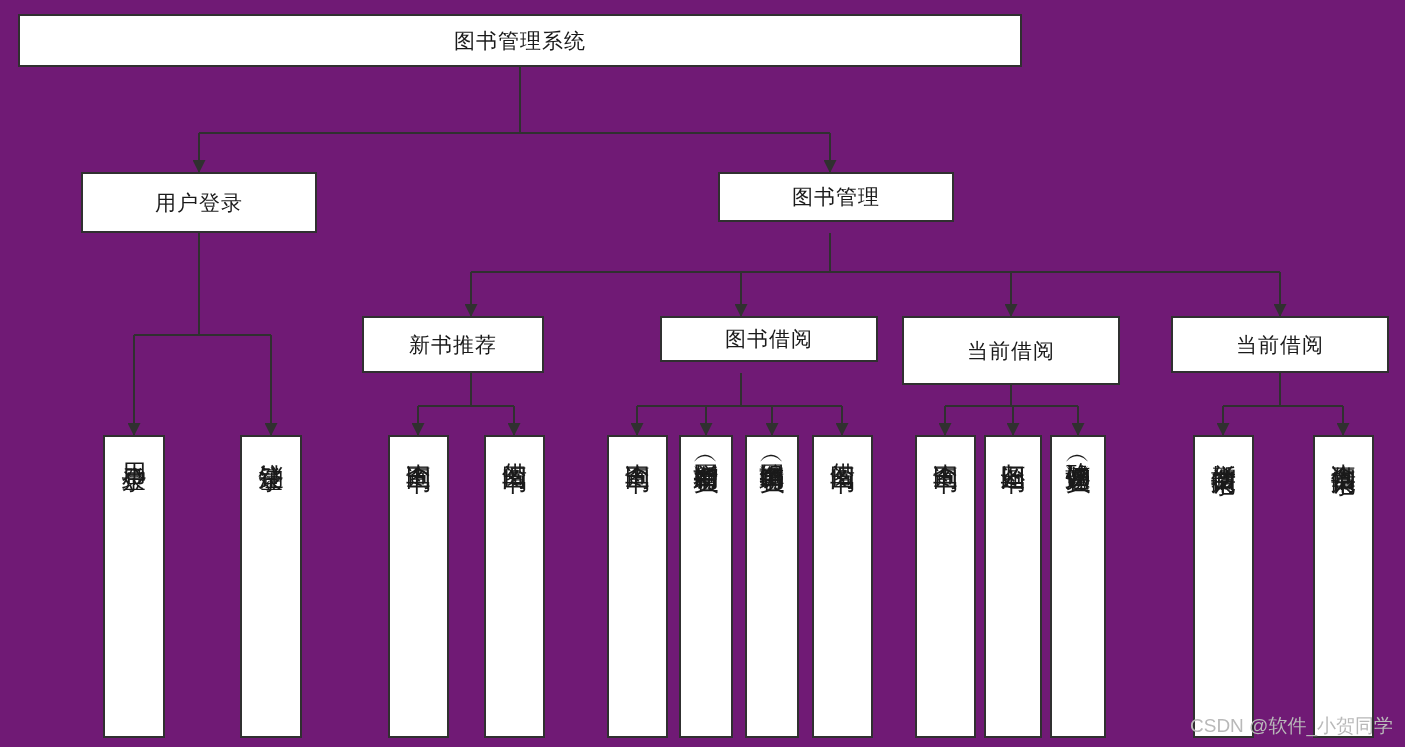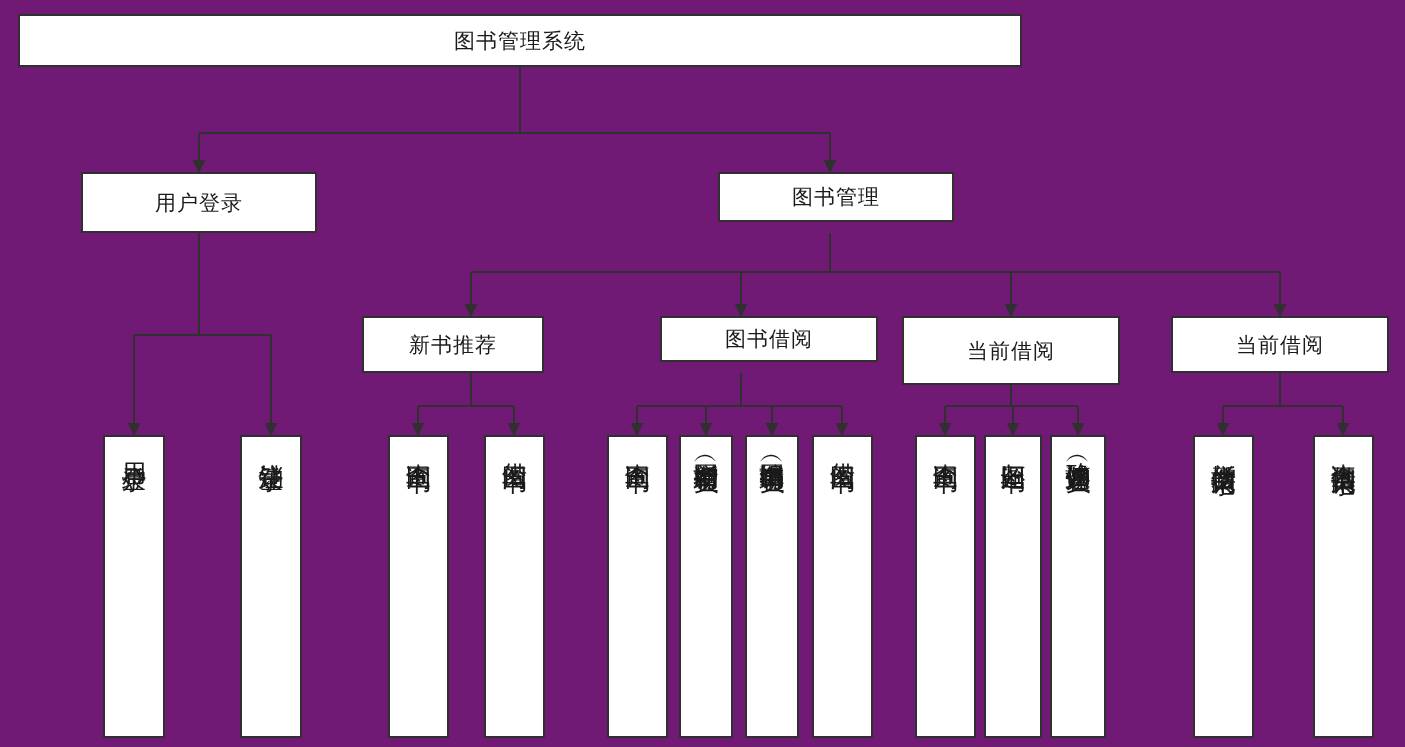--- a/index.html
+++ b/index.html
@@ -168,13 +168,14 @@
         <span class="vlabel">确认归还（管理员）</span>
       </div>
       <div class="node vert" style="left: 1193px; top: 435px; width: 61px; height: 303px;">
         <span class="vlabel">新增借阅记录</span>
       </div>
       <div class="node vert" style="left: 1313px; top: 435px; width: 61px; height: 303px;">
         <span class="vlabel">查询借阅记录</span>
       </div>
     </div>
 
+  <div class="watermark">CSDN @软件_小贺同学</div>
 </div>
 
 </body></html>

